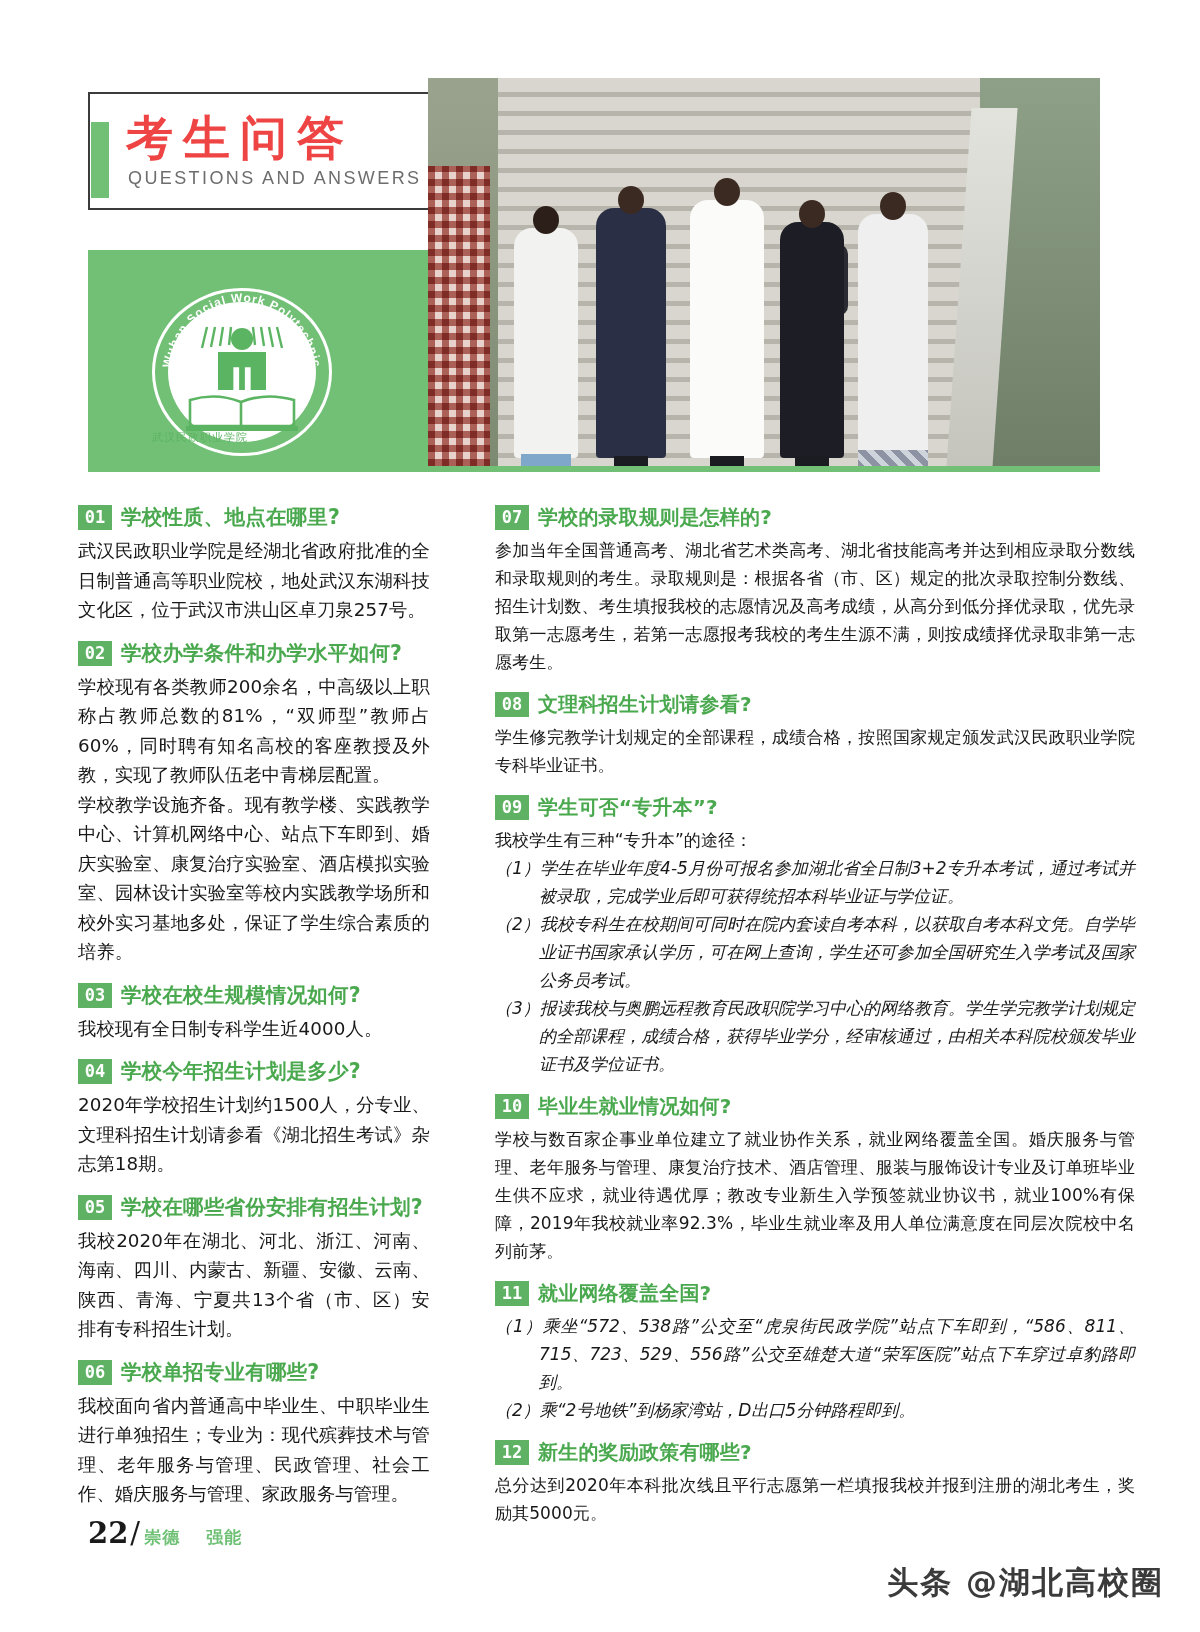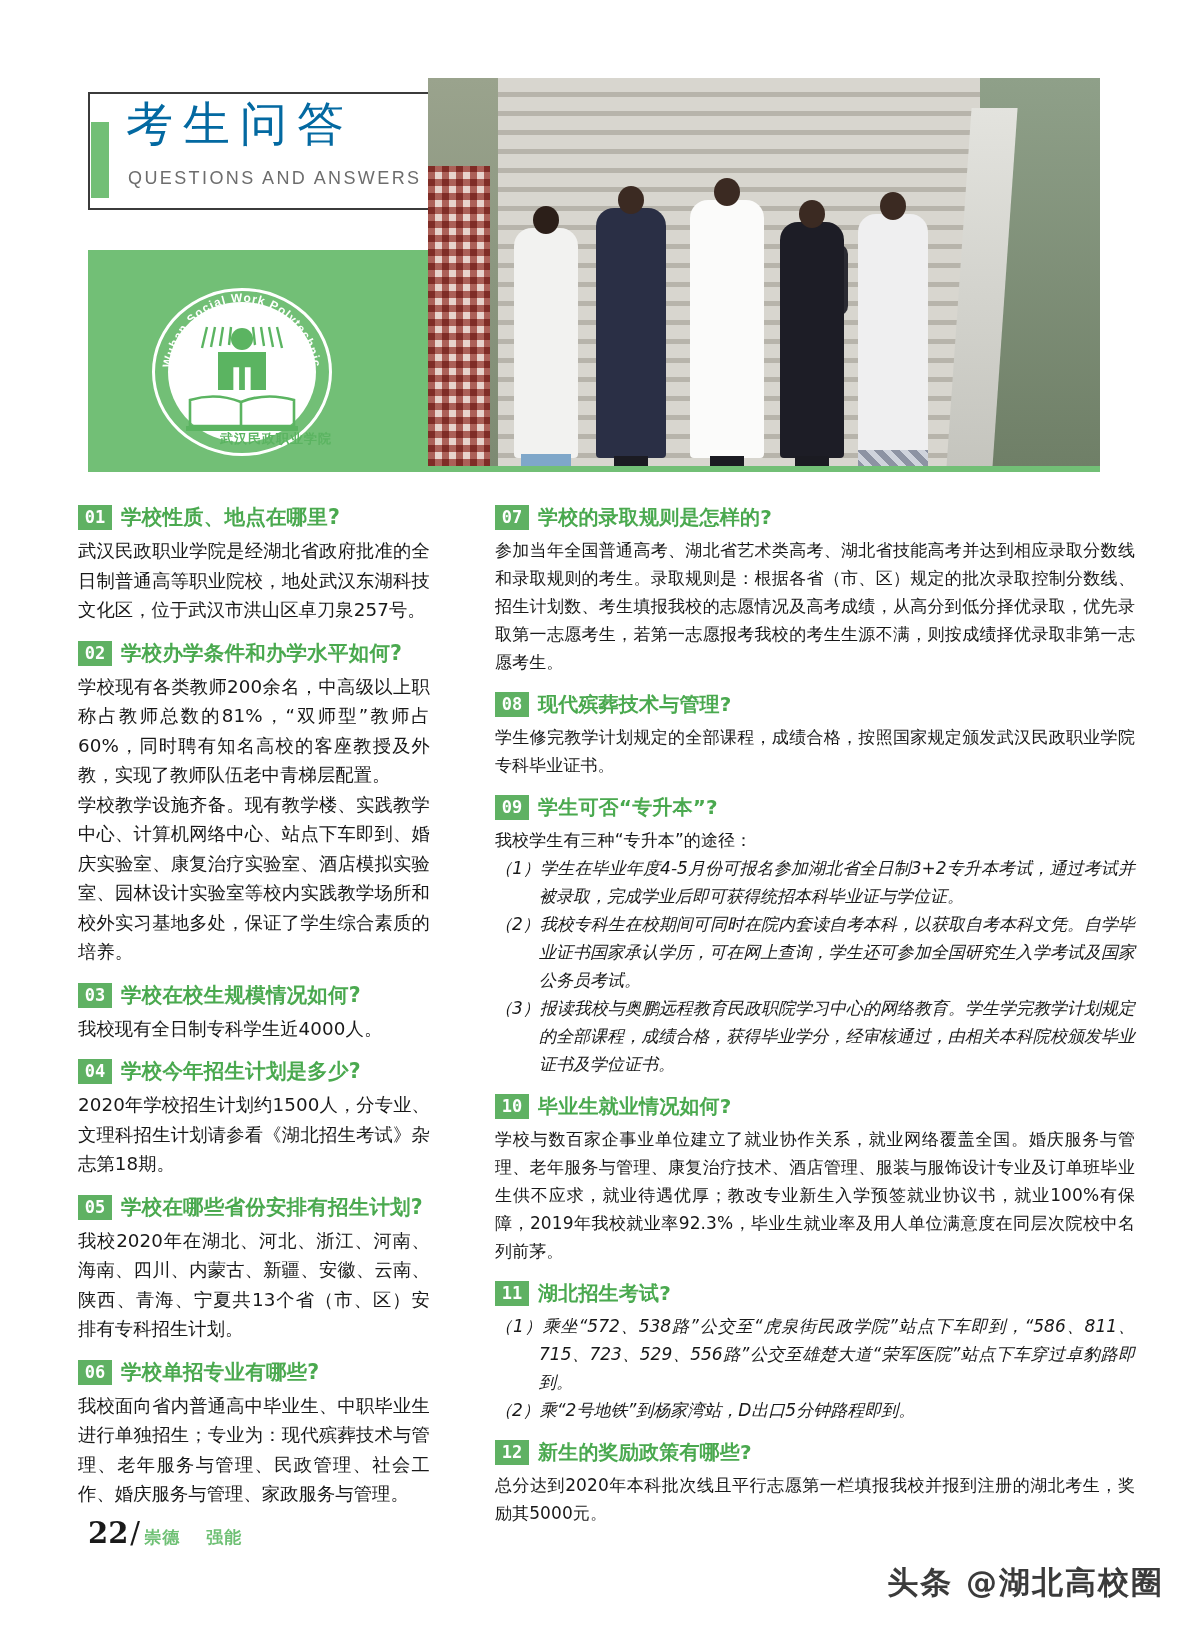--- a/index.html
+++ b/index.html
@@ -24,23 +24,23 @@
   }
   .title-box:before{
     content:"";position:absolute;right:-2.5px;bottom:-2.5px;width:2.5px;height:28px;background:#3b3b3b;
   }
   .title-tab{
     position:absolute;right:-12px;top:24px;width:12px;height:70px;background:#3b3b3b;
     border-radius:0 6px 6px 0;
   }
   .green-bar{position:absolute;left:3px;top:30px;width:18px;height:76px;background:#72bf76;}
   .title-cn{
-    position:absolute;left:38px;top:4px;
+    position:absolute;left:38px;top:18px;
     font-family:"DejaVu Sans","Liberation Sans",sans-serif;
-    font-size:47px;font-weight:normal;color:#0369a1;letter-spacing:10px;
+    font-size:47px;font-weight:bold;color:#ef4444;letter-spacing:10px;
     line-height:56px;
   }
   .title-en{
     position:absolute;left:40px;top:76px;
     font-family:"Liberation Sans","DejaVu Sans",sans-serif;
     font-size:18px;color:#6d6d6d;letter-spacing:2.4px;font-weight:500;
   }
 
   
   .hero{position:absolute;left:88px;top:250px;width:1012px;height:222px;}
@@ -90,22 +90,22 @@
   }
   .logo-arc-text text{font-family:"Liberation Sans","DejaVu Sans",sans-serif;font-size:12px;font-weight:bold;fill:#ffffff;letter-spacing:1px;}
   .logo-person{
     position:absolute;left:66px;top:40px;width:48px;height:62px;
   }
   .logo-person .ph{position:absolute;left:13px;top:0;width:22px;height:22px;border-radius:50%;background:#5bb461;}
   .logo-person .pb{position:absolute;left:0;top:24px;width:48px;height:38px;background:#5bb461;
     clip-path:polygon(0 0,100% 0,100% 100%,68% 100%,68% 40%,56% 40%,56% 100%,44% 100%,44% 40%,32% 40%,32% 100%,0 100%);}
   .logo-book{position:absolute;left:34px;top:100px;width:112px;height:44px;}
   .logo-cn{
-    position:absolute;left:0;top:142px;width:180px;text-align:right;
-    font-size:13px;color:#5bb461;font-weight:bold;letter-spacing:1px;
+    position:absolute;left:0;top:142px;width:180px;text-align:left;
+    font-size:11px;color:#5bb461;font-weight:normal;letter-spacing:1px;
   }
   .rays{position:absolute;left:46px;top:36px;width:88px;height:26px;}
 
   
   .content{position:absolute;left:78px;top:505px;width:1026px;}
   .col{position:absolute;top:0;}
   .col-left{left:0;width:352px;}
   .col-right{left:385px;width:640px;margin-left:32px;}
 
   .qa{margin-bottom:16px;}
@@ -287,21 +287,21 @@
         <div class="q-head">
           <span class="q-num">07</span>
           <span class="q-text">学校的录取规则是怎样的?</span>
         </div>
         <div class="a-text">参加当年全国普通高考、湖北省艺术类高考、湖北省技能高考并达到相应录取分数线和录取规则的考生。录取规则是：根据各省（市、区）规定的批次录取控制分数线、招生计划数、考生填报我校的志愿情况及高考成绩，从高分到低分择优录取，优先录取第一志愿考生，若第一志愿报考我校的考生生源不满，则按成绩择优录取非第一志愿考生。</div>
       </div>
 
       <div class="qa">
         <div class="q-head">
           <span class="q-num">08</span>
-          <span class="q-text">现代殡葬技术与管理?</span>
+          <span class="q-text">文理科招生计划请参看?</span>
         </div>
         <div class="a-text">学生修完教学计划规定的全部课程，成绩合格，按照国家规定颁发武汉民政职业学院专科毕业证书。</div>
       </div>
 
       <div class="qa">
         <div class="q-head">
           <span class="q-num">09</span>
           <span class="q-text">学生可否“专升本”?</span>
         </div>
         <div class="a-text">我校学生有三种“专升本”的途径：</div>
@@ -316,21 +316,21 @@
         <div class="q-head">
           <span class="q-num">10</span>
           <span class="q-text">毕业生就业情况如何?</span>
         </div>
         <div class="a-text">学校与数百家企事业单位建立了就业协作关系，就业网络覆盖全国。婚庆服务与管理、老年服务与管理、康复治疗技术、酒店管理、服装与服饰设计专业及订单班毕业生供不应求，就业待遇优厚；教改专业新生入学预签就业协议书，就业100%有保障，2019年我校就业率92.3%，毕业生就业率及用人单位满意度在同层次院校中名列前茅。</div>
       </div>
 
       <div class="qa">
         <div class="q-head">
           <span class="q-num">11</span>
-          <span class="q-text">湖北招生考试?</span>
+          <span class="q-text">就业网络覆盖全国?</span>
         </div>
         <ul class="a-list">
           <li>（1）乘坐“572、538路”公交至“虎泉街民政学院”站点下车即到，“586、811、715、723、529、556路”公交至雄楚大道“荣军医院”站点下车穿过卓豹路即到。</li>
           <li>（2）乘“2号地铁”到杨家湾站，D出口5分钟路程即到。</li>
         </ul>
       </div>
 
       <div class="qa">
         <div class="q-head">
           <span class="q-num">12</span>

